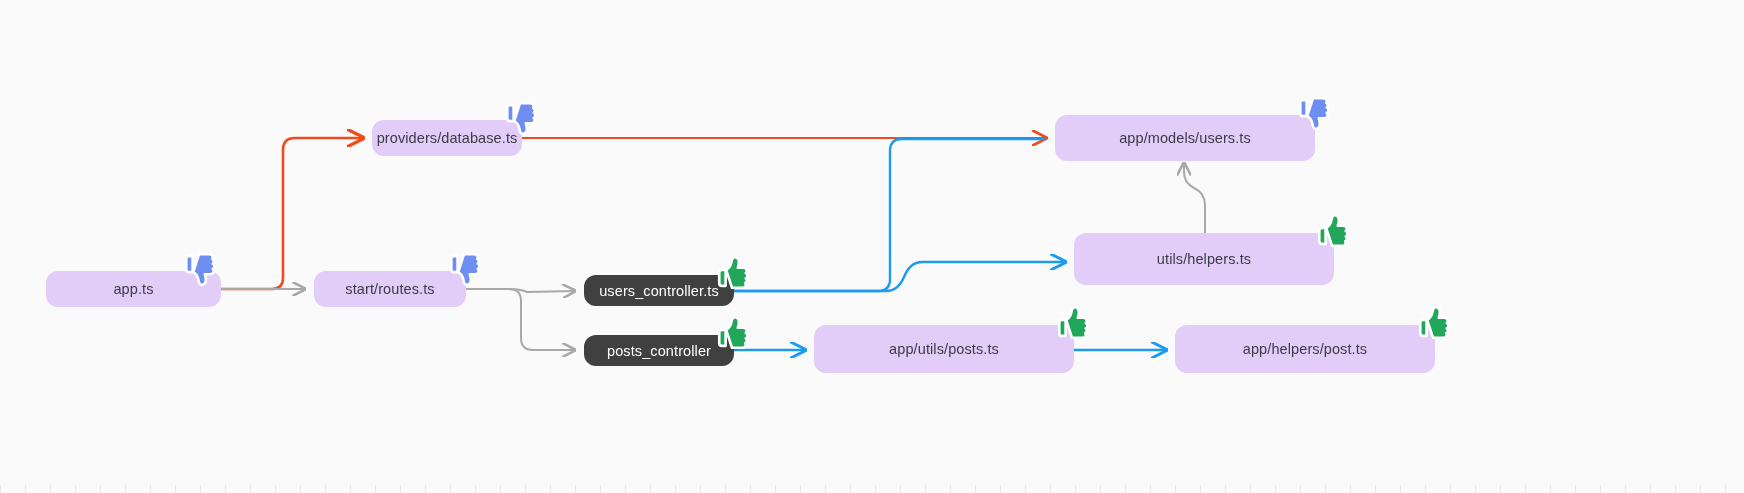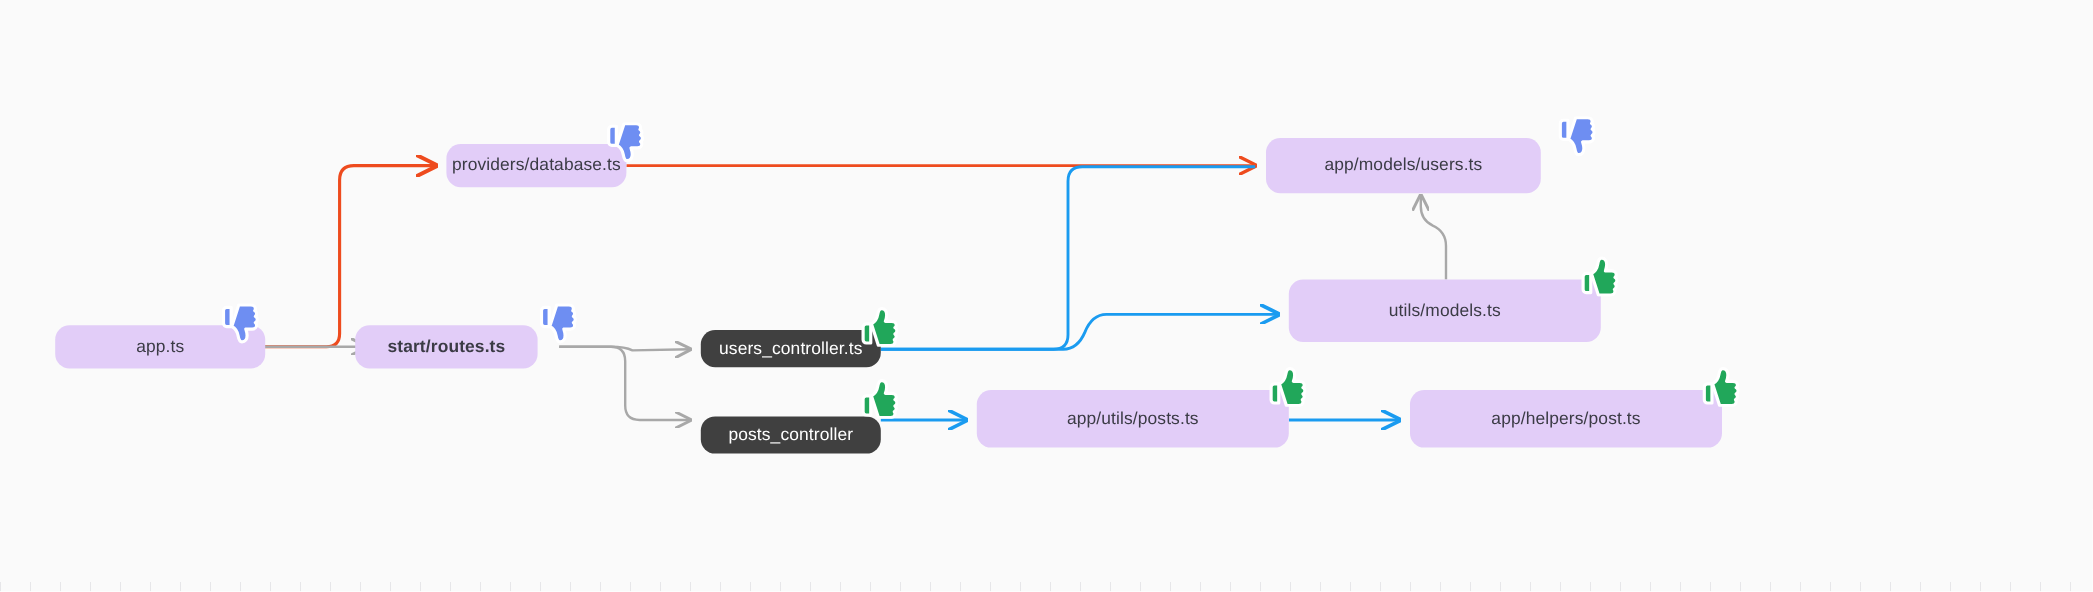--- a/index.html
+++ b/index.html
@@ -121,21 +121,21 @@
         <span>providers/database.ts</span>
       </div>
       <div class="badge" style="left: 503px; top: 102px;">
         <svg viewBox="0 0 64 64" xmlns="http://www.w3.org/2000/svg">
           <g transform="translate(0,64) scale(1,-1)">
             <path d="M20 58 h-7 a5 5 0 0 1 -5 -5 v-20 a5 5 0 0 1 5 -5 h7 z" fill="#6e8ef2" stroke="#ffffff" stroke-width="5" stroke-linejoin="round"></path>
             <path d="M21 28 c6 -3 9 -9 10 -15 c1 -6 2 -9 6 -9 c5 0 8 4 8 10 c0 4 -1 7 -2 10 h10 c4 0 7 3 7 6 c0 2 -1 3 -2 4 c2 1 3 3 3 5 c0 2 -1 4 -3 5 c1 1 2 2 2 4 c0 2 -1 4 -3 5 c1 1 1 2 1 3 c0 3 -3 6 -7 6 h-19 z" fill="#6e8ef2" stroke="#ffffff" stroke-width="5" stroke-linejoin="round"></path>
           </g>
         </svg>
       </div>
-      <div class="node purple" style="left: 296px; top: 271px; width: 152px; height: 36px; font-weight: bold;">
+      <div class="node purple" style="left: 314px; top: 271px; width: 152px; height: 36px;">
         <span>start/routes.ts</span>
       </div>
       <div class="badge" style="left: 447px; top: 253px;">
         <svg viewBox="0 0 64 64" xmlns="http://www.w3.org/2000/svg">
           <g transform="translate(0,64) scale(1,-1)">
             <path d="M20 58 h-7 a5 5 0 0 1 -5 -5 v-20 a5 5 0 0 1 5 -5 h7 z" fill="#6e8ef2" stroke="#ffffff" stroke-width="5" stroke-linejoin="round"></path>
             <path d="M21 28 c6 -3 9 -9 10 -15 c1 -6 2 -9 6 -9 c5 0 8 4 8 10 c0 4 -1 7 -2 10 h10 c4 0 7 3 7 6 c0 2 -1 3 -2 4 c2 1 3 3 3 5 c0 2 -1 4 -3 5 c1 1 2 2 2 4 c0 2 -1 4 -3 5 c1 1 1 2 1 3 c0 3 -3 6 -7 6 h-19 z" fill="#6e8ef2" stroke="#ffffff" stroke-width="5" stroke-linejoin="round"></path>
           </g>
         </svg>
       </div>
@@ -143,44 +143,44 @@
         <span>users_controller.ts</span>
       </div>
       <div class="badge" style="left: 715px; top: 255px;">
         <svg viewBox="0 0 64 64" xmlns="http://www.w3.org/2000/svg">
           <g>
             <path d="M20 58 h-7 a5 5 0 0 1 -5 -5 v-20 a5 5 0 0 1 5 -5 h7 z" fill="#21a75a" stroke="#ffffff" stroke-width="5" stroke-linejoin="round"></path>
             <path d="M21 28 c6 -3 9 -9 10 -15 c1 -6 2 -9 6 -9 c5 0 8 4 8 10 c0 4 -1 7 -2 10 h10 c4 0 7 3 7 6 c0 2 -1 3 -2 4 c2 1 3 3 3 5 c0 2 -1 4 -3 5 c1 1 2 2 2 4 c0 2 -1 4 -3 5 c1 1 1 2 1 3 c0 3 -3 6 -7 6 h-19 z" fill="#21a75a" stroke="#ffffff" stroke-width="5" stroke-linejoin="round"></path>
           </g>
         </svg>
       </div>
-      <div class="node blue" style="left: 584px; top: 335px; width: 150px; height: 31px; margin-top: 12px;">
+      <div class="node blue" style="left: 584px; top: 335px; width: 150px; height: 31px;">
         <span>posts_controller</span>
       </div>
       <div class="badge" style="left: 715px; top: 315px;">
         <svg viewBox="0 0 64 64" xmlns="http://www.w3.org/2000/svg">
           <g>
             <path d="M20 58 h-7 a5 5 0 0 1 -5 -5 v-20 a5 5 0 0 1 5 -5 h7 z" fill="#21a75a" stroke="#ffffff" stroke-width="5" stroke-linejoin="round"></path>
             <path d="M21 28 c6 -3 9 -9 10 -15 c1 -6 2 -9 6 -9 c5 0 8 4 8 10 c0 4 -1 7 -2 10 h10 c4 0 7 3 7 6 c0 2 -1 3 -2 4 c2 1 3 3 3 5 c0 2 -1 4 -3 5 c1 1 2 2 2 4 c0 2 -1 4 -3 5 c1 1 1 2 1 3 c0 3 -3 6 -7 6 h-19 z" fill="#21a75a" stroke="#ffffff" stroke-width="5" stroke-linejoin="round"></path>
           </g>
         </svg>
       </div>
-      <div class="node purple" style="left: 1055px; top: 115px; width: 229px; height: 46px;">
+      <div class="node purple" style="left: 1055px; top: 115px; width: 260px; height: 46px;">
         <span>app/models/users.ts</span>
       </div>
       <div class="badge" style="left: 1296px; top: 97px;">
         <svg viewBox="0 0 64 64" xmlns="http://www.w3.org/2000/svg">
           <g transform="translate(0,64) scale(1,-1)">
             <path d="M20 58 h-7 a5 5 0 0 1 -5 -5 v-20 a5 5 0 0 1 5 -5 h7 z" fill="#6e8ef2" stroke="#ffffff" stroke-width="5" stroke-linejoin="round"></path>
             <path d="M21 28 c6 -3 9 -9 10 -15 c1 -6 2 -9 6 -9 c5 0 8 4 8 10 c0 4 -1 7 -2 10 h10 c4 0 7 3 7 6 c0 2 -1 3 -2 4 c2 1 3 3 3 5 c0 2 -1 4 -3 5 c1 1 2 2 2 4 c0 2 -1 4 -3 5 c1 1 1 2 1 3 c0 3 -3 6 -7 6 h-19 z" fill="#6e8ef2" stroke="#ffffff" stroke-width="5" stroke-linejoin="round"></path>
           </g>
         </svg>
       </div>
       <div class="node purple" style="left: 1074px; top: 233px; width: 260px; height: 52px;">
-        <span>utils/models.ts</span>
+        <span>utils/helpers.ts</span>
       </div>
       <div class="badge" style="left: 1315px; top: 213px;">
         <svg viewBox="0 0 64 64" xmlns="http://www.w3.org/2000/svg">
           <g>
             <path d="M20 58 h-7 a5 5 0 0 1 -5 -5 v-20 a5 5 0 0 1 5 -5 h7 z" fill="#21a75a" stroke="#ffffff" stroke-width="5" stroke-linejoin="round"></path>
             <path d="M21 28 c6 -3 9 -9 10 -15 c1 -6 2 -9 6 -9 c5 0 8 4 8 10 c0 4 -1 7 -2 10 h10 c4 0 7 3 7 6 c0 2 -1 3 -2 4 c2 1 3 3 3 5 c0 2 -1 4 -3 5 c1 1 2 2 2 4 c0 2 -1 4 -3 5 c1 1 1 2 1 3 c0 3 -3 6 -7 6 h-19 z" fill="#21a75a" stroke="#ffffff" stroke-width="5" stroke-linejoin="round"></path>
           </g>
         </svg>
       </div>
       <div class="node purple" style="left: 814px; top: 325px; width: 260px; height: 48px;">

